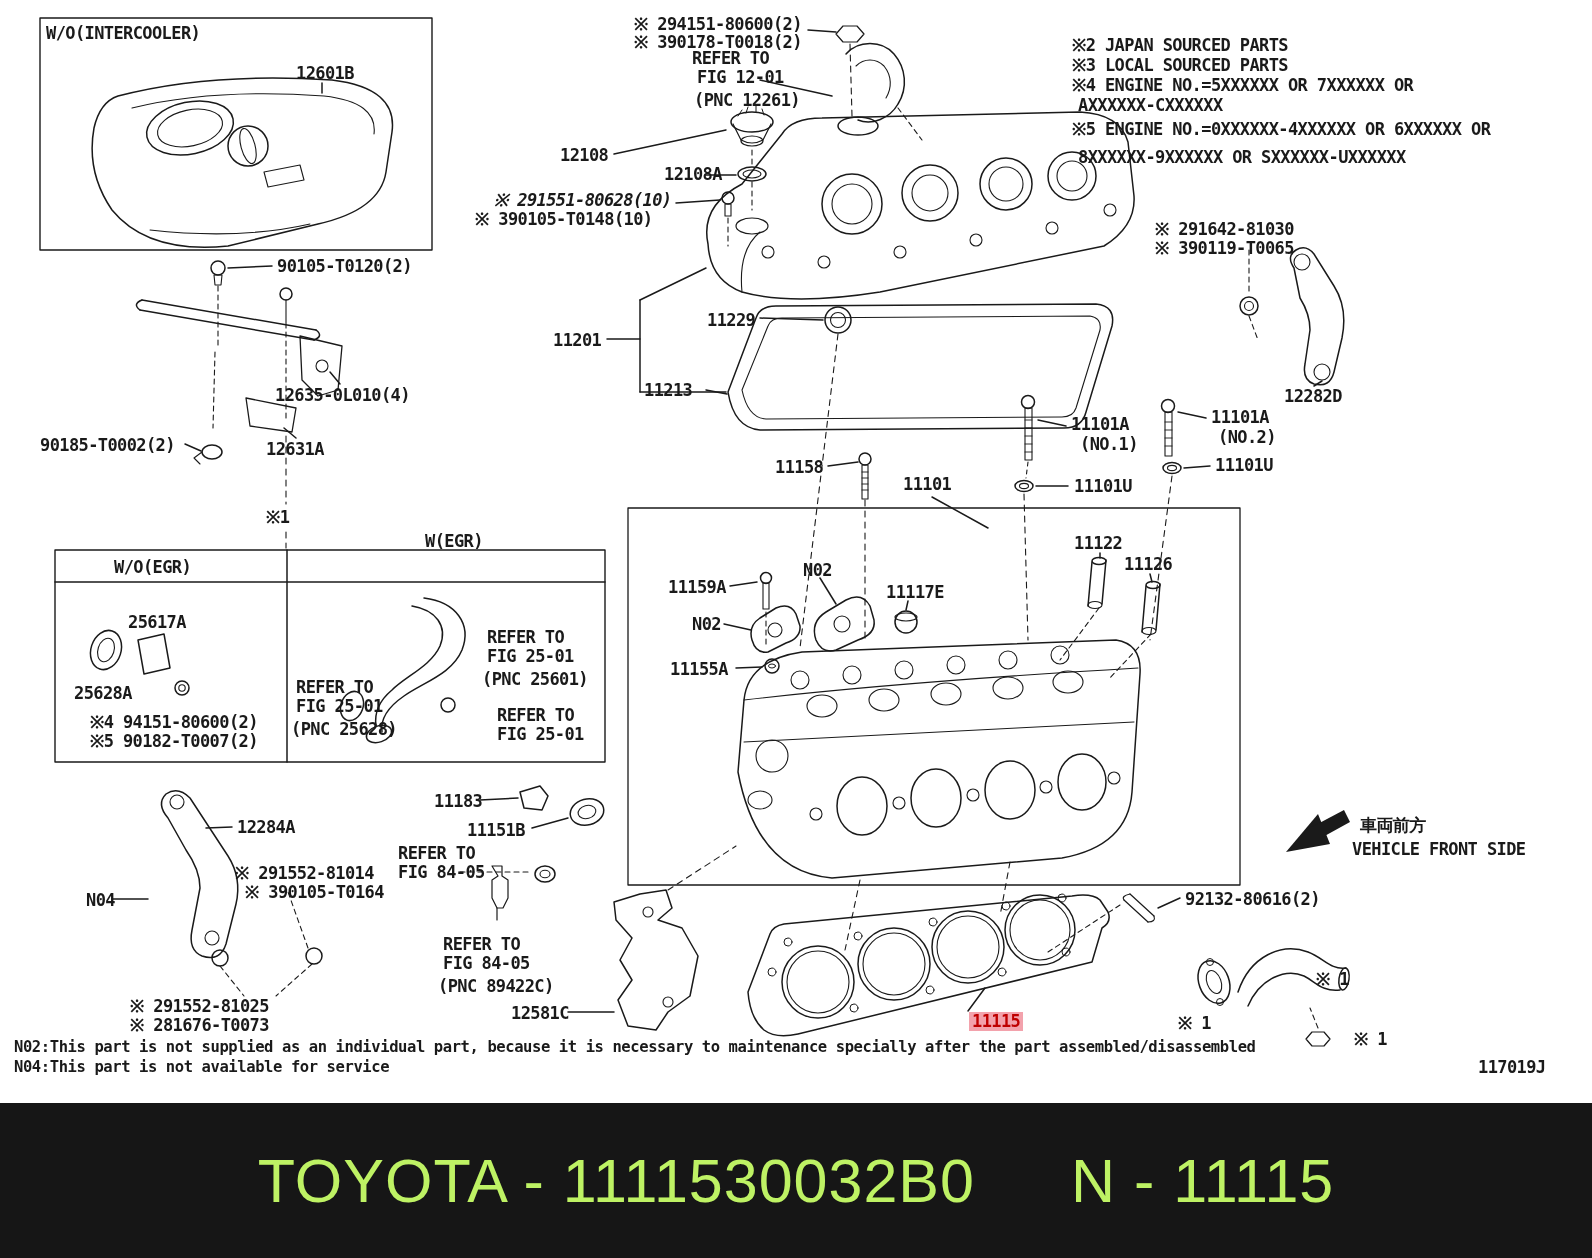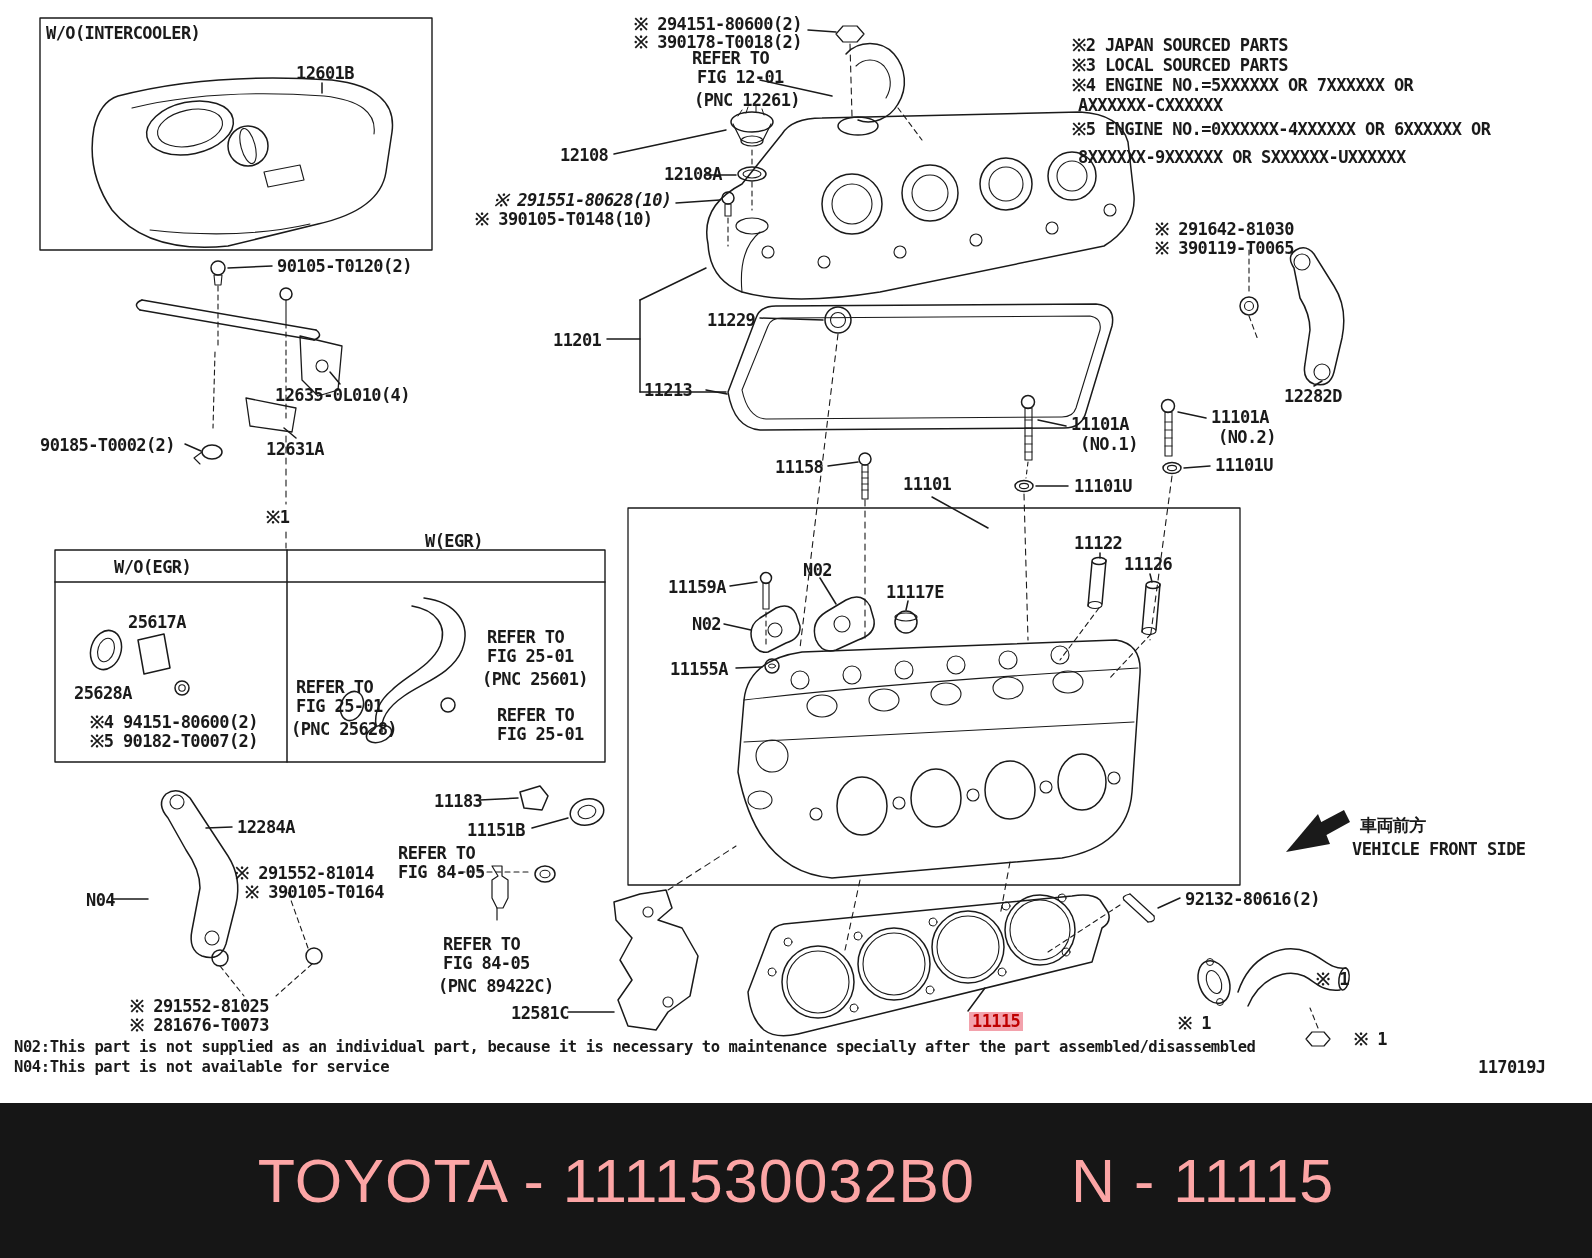--- a/index.html
+++ b/index.html
@@ -15,21 +15,21 @@
     color:#1a1a1a; white-space:pre; letter-spacing:-0.6px;
   }
   .label.note { font-size:15.5px; letter-spacing:-0.4px; }
   .label.hl { background:#F3A2AC; color:#BF0000; padding:0 3px;margin-left:28px; }
   .footer {
     position:absolute; left:0; top:1103px; width:1592px; height:155px;
     background:#161616; display:flex; align-items:center; justify-content:center;
     gap:96px;
   }
   .footer span {
-    color:#fca5a5; font-family:"Liberation Sans", sans-serif;
+    color:#bef264; font-family:"Liberation Sans", sans-serif;
     font-size:61px; font-weight:400; letter-spacing:1px; white-space:pre;
   }
 </style>
 </head>
 <body>
 
 <div class="page">
 
   <svg class="art" width="1592" height="1258" viewBox="0 0 1592 1258" xmlns="http://www.w3.org/2000/svg">
     <g fill="none" stroke="#1a1a1a" stroke-width="1.5" stroke-linecap="round" stroke-linejoin="round">

